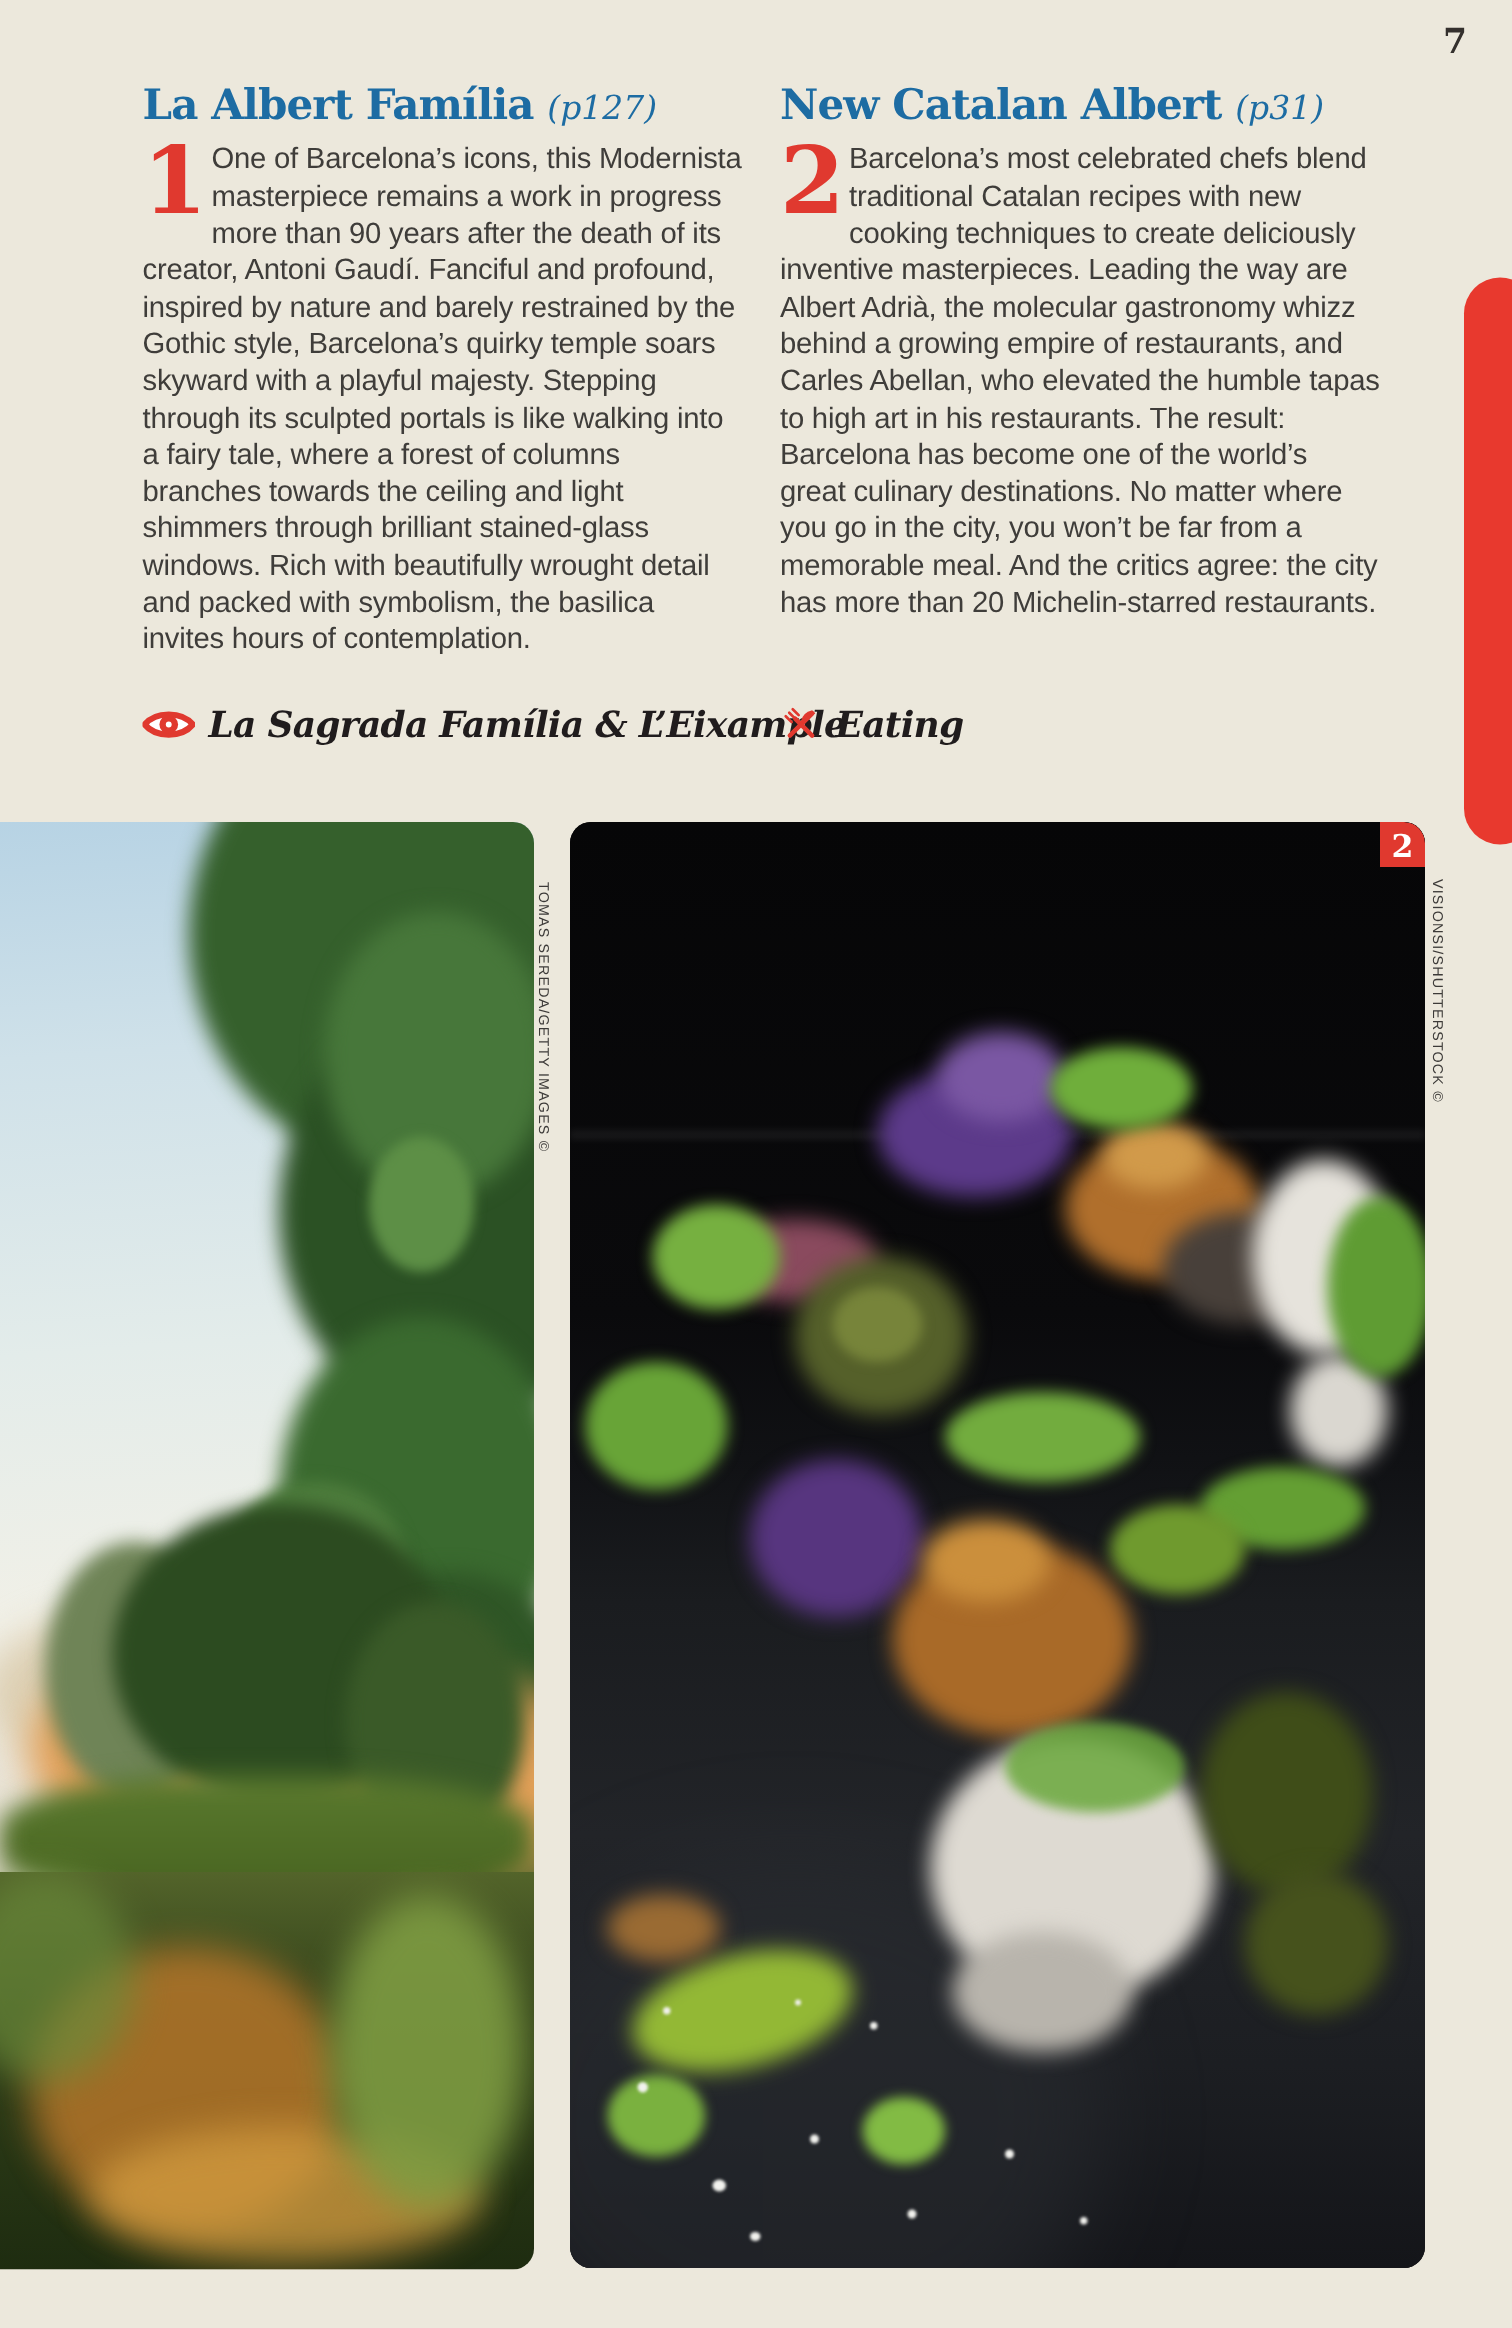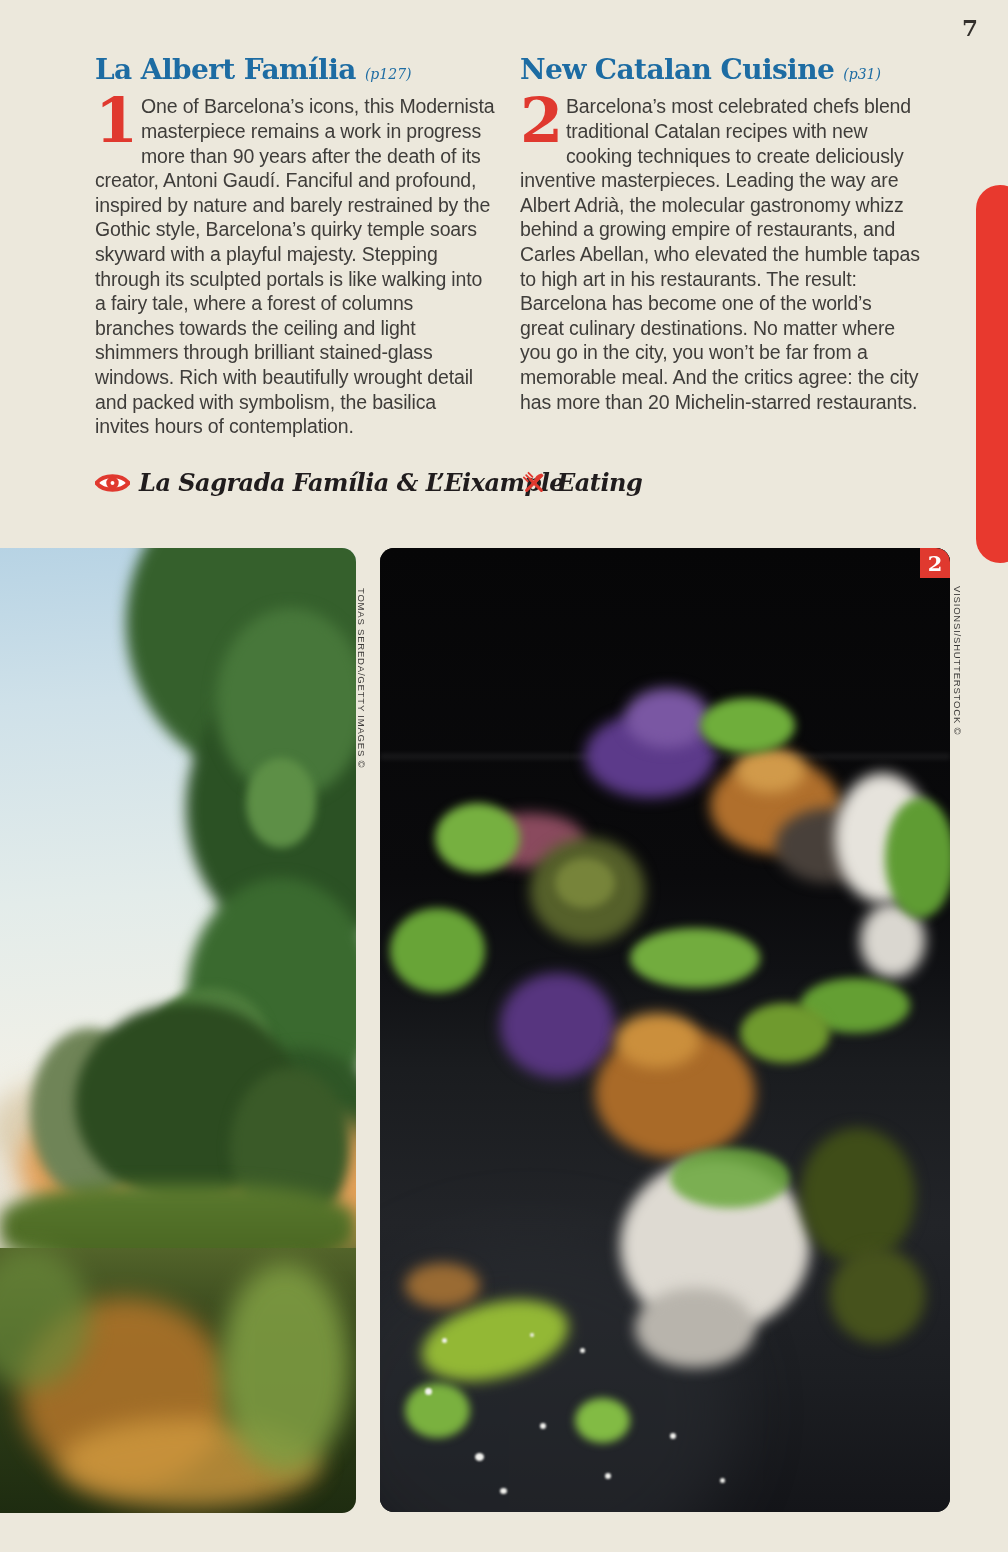--- a/index.html
+++ b/index.html
@@ -13,21 +13,21 @@
   
   .red-tab{position:absolute;top:185px;right:-16px;width:48px;height:378px;
         background:#e8392e;border-radius:24px 24px 24px 24px;}
 
   
   .col{position:absolute;top:55px;width:400px;}
   .col-left{left:95px;}
   .col-right{left:520px;}
   .col h2{margin:0 0 10px 0;font-family:"DejaVu Serif",serif;color:#1d6ca3;
         font-size:28px;letter-spacing:-0.6px;line-height:1.05;}
-  .col h2 .pref{font-size:14px;font-style:italic;font-weight:normal;letter-spacing:0;}
+  .col h2 .pref{font-size:22px;font-style:italic;font-weight:normal;letter-spacing:0;}
   .body-text{margin:0;font-size:19.5px;line-height:24.6px;color:#3f3d3a;letter-spacing:-0.15px;}
   .dropnum{float:left;width:38px;font-family:"DejaVu Serif",serif;font-weight:bold;
         font-size:62px;line-height:48px;color:#e0392f;margin:3px 8px 0 0;}
 
   
   .category{position:absolute;top:468px;display:flex;align-items:center;gap:9px;}
   .cat-left{left:95px;}
   .cat-right{left:520px;}
   .category .cat-label{font-family:"DejaVu Serif",serif;font-weight:bold;font-style:italic;
         font-size:24px;color:#201c1d;letter-spacing:-0.5px;white-space:nowrap;}
@@ -69,21 +69,21 @@
   <div class="page-number">7</div>
   <div class="red-tab"></div>
 
   <section class="col col-left">
     <h2><span>La Albert Família</span>
       <span class="pref">(p127)</span></h2>
     <p class="body-text"><span class="dropnum">1</span><span>One of Barcelona’s icons, this Modernista masterpiece remains a work in progress more than 90 years after the death of its creator, Antoni Gaudí. Fanciful and profound, inspired by nature and barely restrained by the Gothic style, Barcelona’s quirky temple soars skyward with a playful majesty. Stepping through its sculpted portals is like walking into a fairy tale, where a forest of columns branches towards the ceiling and light shimmers through brilliant stained-glass windows. Rich with beautifully wrought detail and packed with symbolism, the basilica invites hours of contemplation.</span></p>
   </section>
 
   <section class="col col-right">
-    <h2><span>New Catalan Cuisine</span>
+    <h2><span>New Catalan Albert</span>
       <span class="pref">(p31)</span></h2>
     <p class="body-text"><span class="dropnum">2</span><span>Barcelona’s most celebrated chefs blend traditional Catalan recipes with new cooking techniques to create deliciously inventive masterpieces. Leading the way are Albert Adrià, the molecular gastronomy whizz behind a growing empire of restaurants, and Carles Abellan, who elevated the humble tapas to high art in his restaurants. The result: Barcelona has become one of the world’s great culinary destinations. No matter where you go in the city, you won’t be far from a memorable meal. And the critics agree: the city has more than 20 Michelin-starred restaurants.</span></p>
   </section>
 
   <div class="category cat-left">
     <svg class="icon" width="35" height="24" viewBox="0 0 36 24">
       <path d="M1.5 12 C9 2.8 27 2.8 34.5 12 C27 21.2 9 21.2 1.5 12 Z" fill="#ffffff" stroke="#e0392f" stroke-width="4.2"></path>
       <circle cx="18" cy="12" r="6.4" fill="#e0392f"></circle>
       <circle cx="18" cy="12" r="2" fill="#ffffff"></circle>
     </svg>

